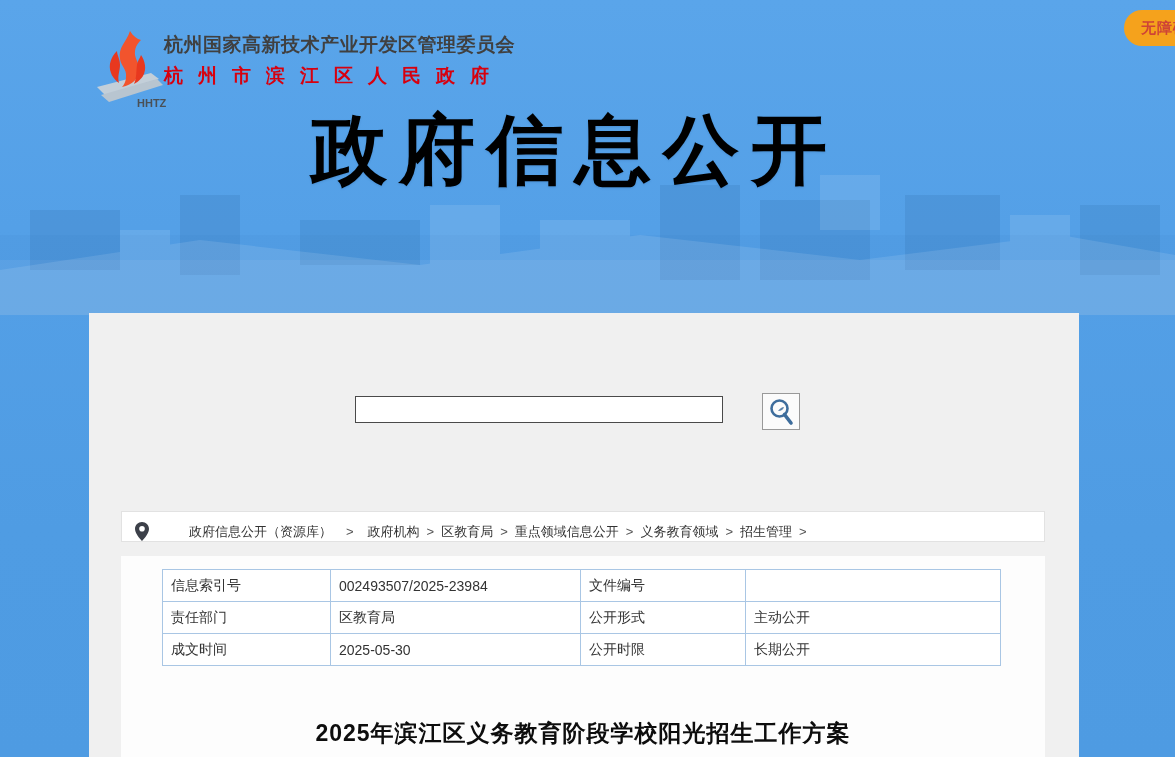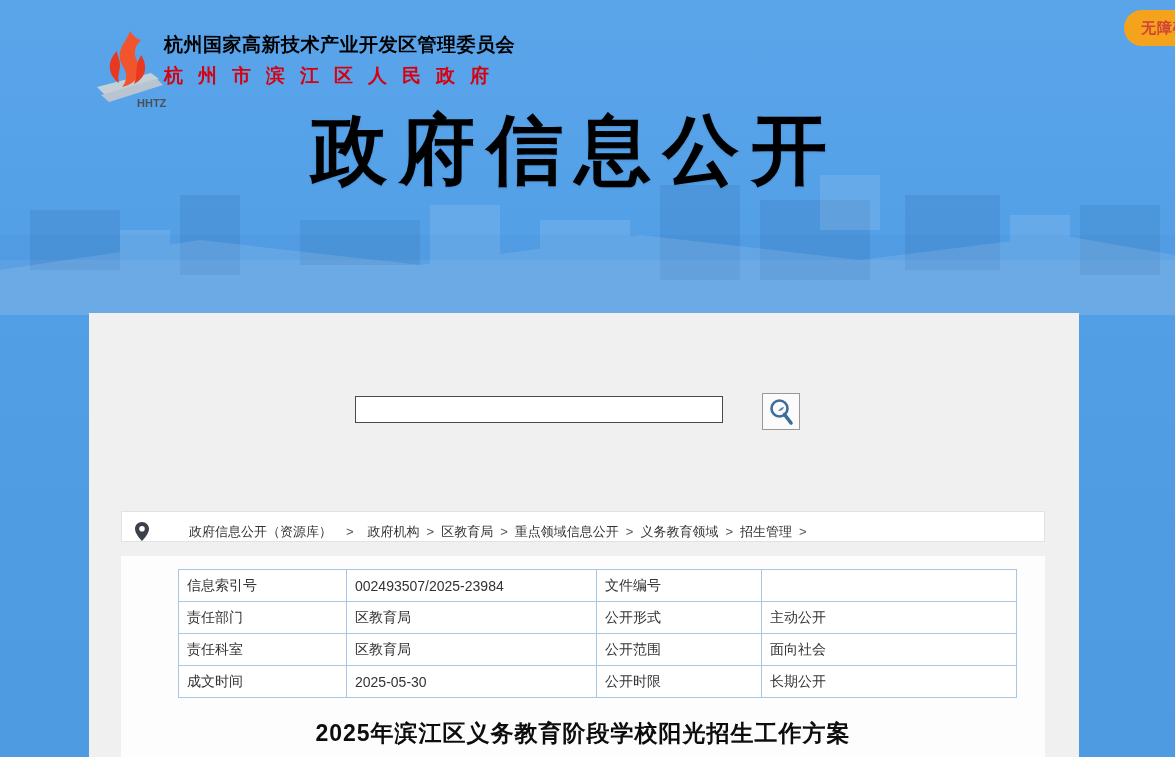--- a/index.html
+++ b/index.html
@@ -17,21 +17,21 @@
     position:absolute; left:1124px; top:10px; height:36px; width:110px;
     background:#f5a21c; border:none; border-radius:18px;
     color:#cf4436; font-size:15px; font-weight:bold; text-align:left;
     padding-left:17px; letter-spacing:1px; cursor:pointer;
   }
 
   .logo { position:absolute; left:93px; top:29px; width:74px; height:80px; }
 
   .org-lines { position:absolute; left:164px; top:32px; width:360px; }
   .org-line1 {
-    color:#000000; font-size:19px; font-weight:bold; letter-spacing:0.5px;
+    color:#404040; font-size:19px; font-weight:bold; letter-spacing:0.5px;
     line-height:26px; white-space:nowrap;
   }
   .org-line2 {
     color:#d7000f; font-size:19px; font-weight:bold; letter-spacing:15px;
     line-height:26px; margin-top:5px; white-space:nowrap;
   }
 
   .banner-title {
     position:absolute; left:0; top:100px; width:1150px; text-align:center;
     color:#000000; font-size:76px; font-weight:900; letter-spacing:12px;
@@ -66,21 +66,21 @@
   .crumb-sep { color:#555; margin:0 7px; }
 
   .info-card {
     position:absolute; left:32px; top:243px; width:924px; height:201px;
     background:#fdfdfd;
   }
 
   table.meta {
     position:absolute; left:41px; top:13px;
     border-collapse:collapse; table-layout:fixed; width:838px;
-    font-size:14px; color:#333;margin-left:16px;
+    font-size:14px; color:#333;
   }
   table.meta td {
     border:1px solid #a9c6e4; height:32px; padding:0 0 0 8px;
     background:#ffffff; overflow:hidden; white-space:nowrap;
   }
   td.c1 { width:168px; } td.c2 { width:250px; }
   td.c3 { width:165px; } td.c4 { width:255px;font-family:Liberation Serif, serif; }
 
   .doc-title {
     position:absolute; left:0; top:162px; width:924px; text-align:center;
@@ -169,26 +169,20 @@
             <td class="c3">文件编号</td>
             <td class="c4"></td>
           </tr>
           <tr>
             <td class="c1">责任部门</td>
             <td class="c2">区教育局</td>
             <td class="c3">公开形式</td>
             <td class="c4">主动公开</td>
           </tr>
           <tr>
-            <td class="c1">责任科室</td>
-            <td class="c2">区教育局</td>
-            <td class="c3">公开范围</td>
-            <td class="c4">面向社会</td>
-          </tr>
-          <tr>
             <td class="c1">成文时间</td>
             <td class="c2">2025-05-30</td>
             <td class="c3">公开时限</td>
             <td class="c4">长期公开</td>
           </tr>
         </tbody>
     </table>
     <div class="doc-title">2025年滨江区义务教育阶段学校阳光招生工作方案</div>
   </div>
 

